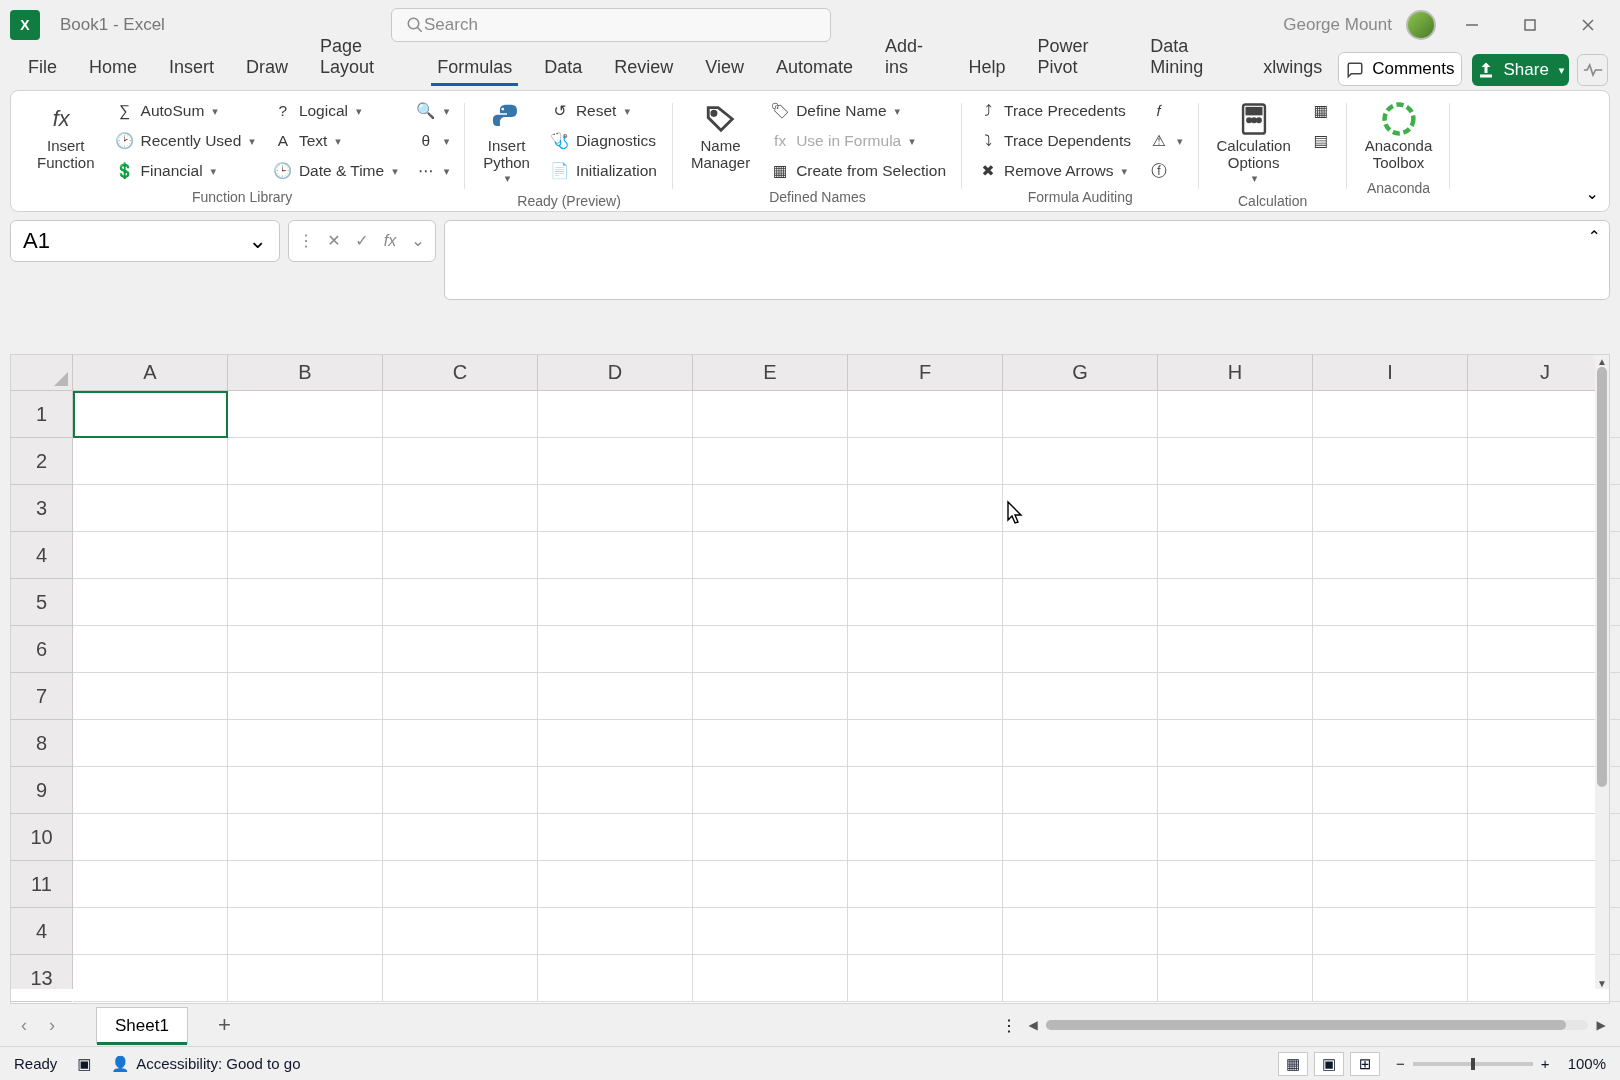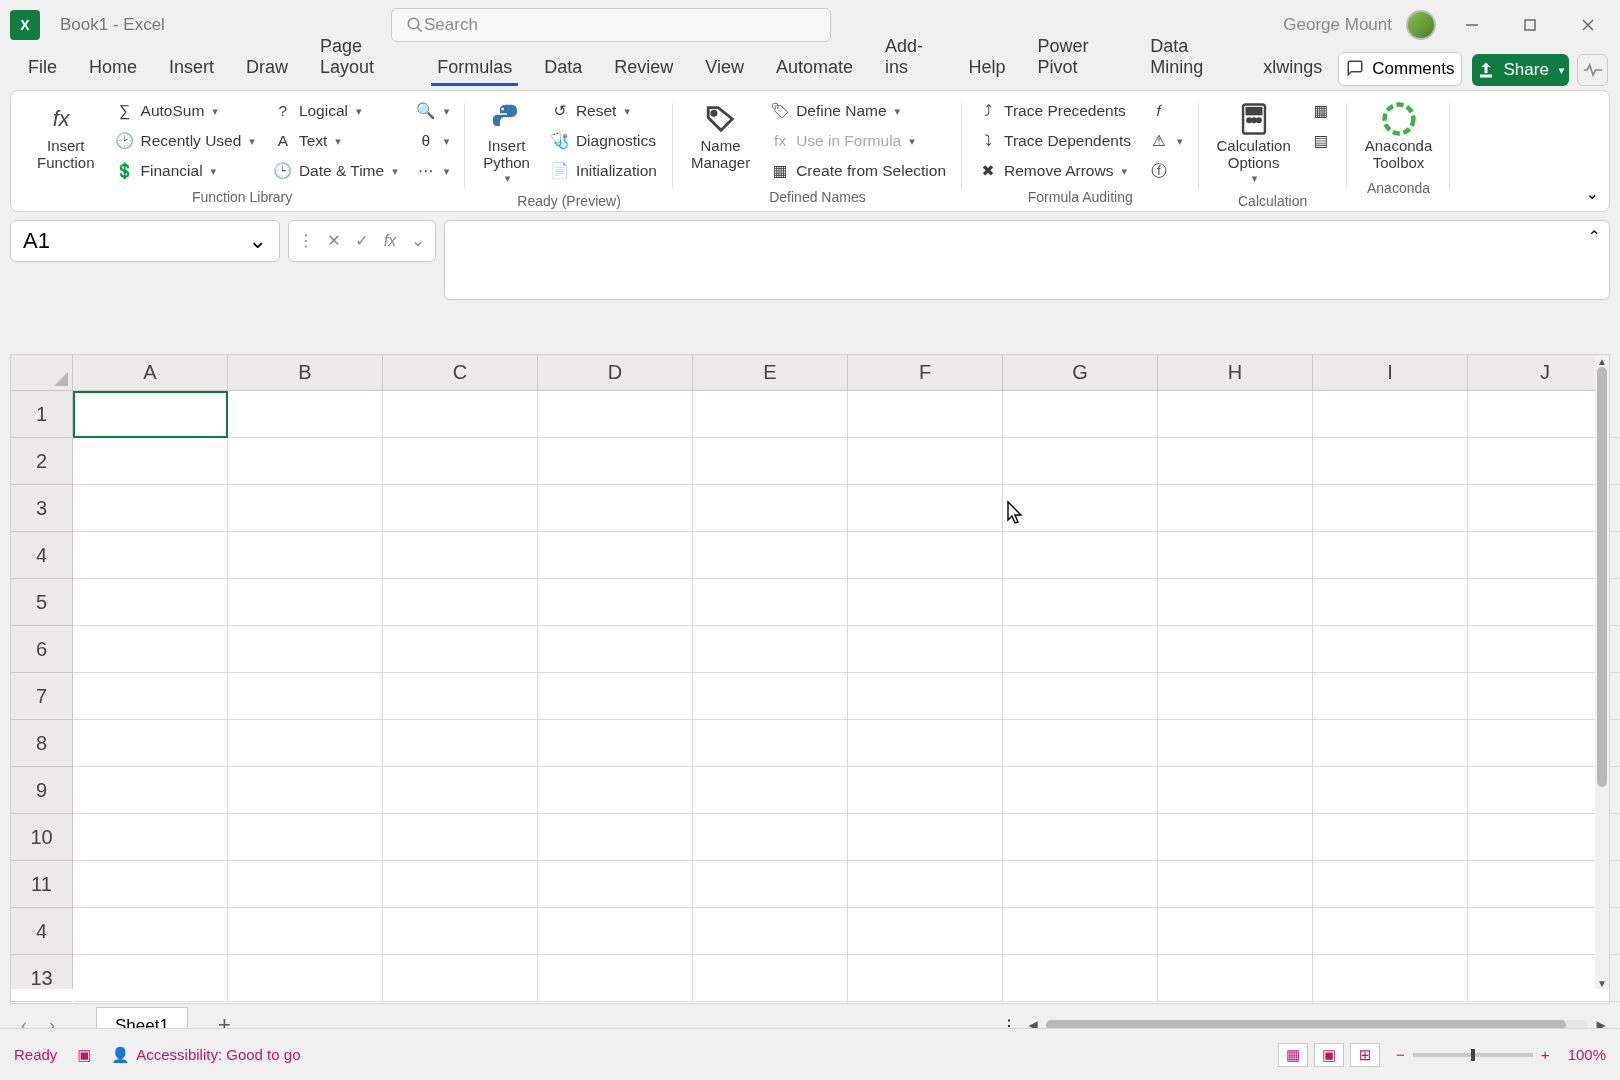--- a/index.html
+++ b/index.html
@@ -16,21 +16,21 @@
 .avatar{width:30px;height:30px;border-radius:50%;background:linear-gradient(135deg,#8bc34a,#4a7c2a);border:2px solid #bbb;}
 .winbtn{width:44px;height:34px;display:flex;align-items:center;justify-content:center;color:#6a6a6a;}
 .winbtn svg{width:14px;height:14px;}
 
 
 .tabbar{height:36px;display:flex;align-items:flex-end;padding:0 12px;gap:0;}
 .tab{padding:6px 16px 8px;font-size:18px;color:#3a3a3a;cursor:pointer;position:relative;}
 .tab.active{font-weight:400;}
 .tab.active::after{content:'';position:absolute;left:10px;right:10px;bottom:0;height:3px;background:#185abd;}
 .tabbar .spacer{flex:1;}
-.comments-btn{border:1px solid #c9c9c9;border-radius:6px;padding:6px 7px;font-size:17px;display:flex;align-items:flex-start;gap:8px;background:#fff;margin-right:10px;}
+.comments-btn{border:1px solid #c9c9c9;border-radius:6px;padding:6px 7px;font-size:17px;display:flex;align-items:flex-end;gap:8px;background:#fff;margin-right:10px;}
 .share-btn{background:#107c41;color:#fff;border-radius:6px;padding:6px 5px;font-size:17px;display:flex;align-items:center;gap:8px;margin-right:8px;}
 .share-btn svg{fill:#fff;}
 .mode-btn{width:36px;height:32px;border:1px solid #c9c9c9;border-radius:6px;display:flex;align-items:center;justify-content:center;}
 
 
 .ribbon{background:#fff;border:1px solid #d3d3d3;border-radius:8px;margin:4px 10px 0;padding:6px 8px 2px;display:flex;position:relative;}
 .group{display:flex;flex-direction:column;align-items:center;padding:0 10px;position:relative;}
 .group:not(:last-child)::after{content:'';position:absolute;right:0;top:6px;bottom:20px;width:1px;background:#e3e3e3;}
 .group-body{display:flex;align-items:flex-start;gap:6px;}
 .group-label{font-size:14px;color:#666;margin-top:4px;}
@@ -75,21 +75,21 @@
 .sheet-tab{padding:8px 18px;background:#fff;border:1px solid #c9c9c9;border-bottom:none;border-radius:0 0 0 0;font-size:17px;position:relative;margin-left:30px;}
 .sheet-tab::after{content:'';position:absolute;left:0;right:0;bottom:-1px;height:3px;background:#107c41;}
 .add-sheet{margin-left:30px;font-size:22px;color:#555;}
 .hscroll{margin-left:auto;flex:0 0 610px;height:16px;display:flex;align-items:center;}
 .hs-track{flex:1;height:10px;background:#e6e6e6;border-radius:5px;position:relative;margin:0 4px;}
 .hs-thumb{position:absolute;left:0;width:520px;height:10px;background:#b8b8b8;border-radius:5px;}
 .hs-arrow{width:18px;text-align:center;font-size:12px;color:#555;}
 .hs-menu{width:18px;text-align:center;margin-right:6px;}
 
 
-.statusbar{position:absolute;left:0;right:0;bottom:0;height:52px;display:flex;align-items:center;padding:0 14px;background:#f0f0f0;border-top:1px solid #d6d6d6;font-size:15px;color:#be185d;}
+.statusbar{position:absolute;left:0;right:0;bottom:0;height:34px;display:flex;align-items:center;padding:0 14px;background:#f0f0f0;border-top:1px solid #d6d6d6;font-size:15px;color:#0f172a;}
 .statusbar .gap{flex:1;}
 .view-btns{display:flex;gap:6px;margin-right:16px;}
 .view-btn{width:30px;height:24px;border:1px solid #c9c9c9;display:flex;align-items:center;justify-content:center;background:#fff;}
 .zoom{display:flex;align-items:center;gap:8px;}
 .zoom-track{width:120px;height:4px;background:#c9c9c9;position:relative;}
 .zoom-thumb{position:absolute;left:58px;top:-4px;width:4px;height:12px;background:#444;}
 .cursor{position:absolute;left:1006px;top:500px;pointer-events:none;}
 svg{display:block;}
 </style>
 </head>

